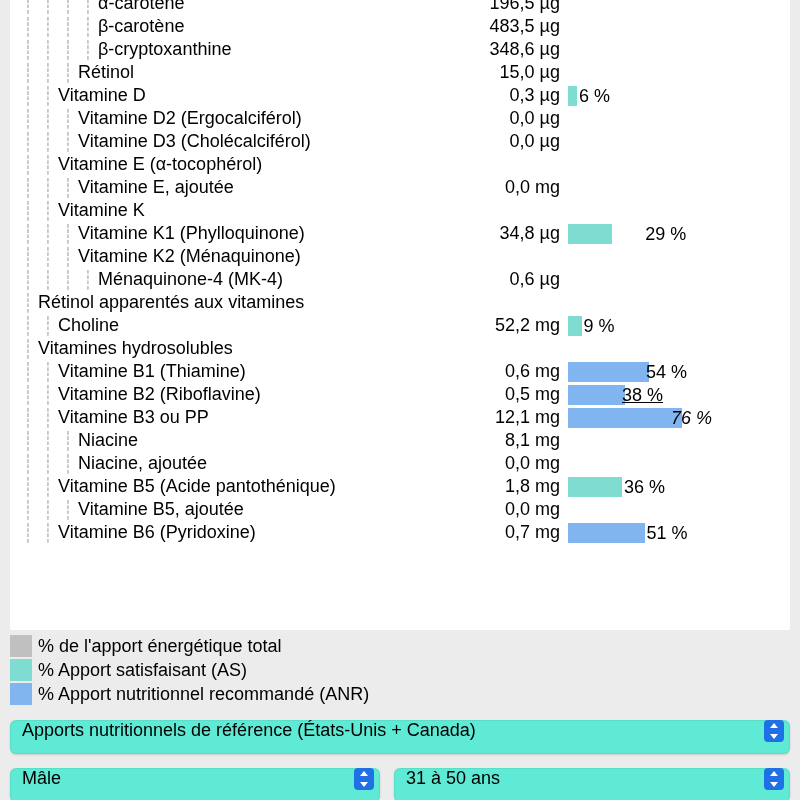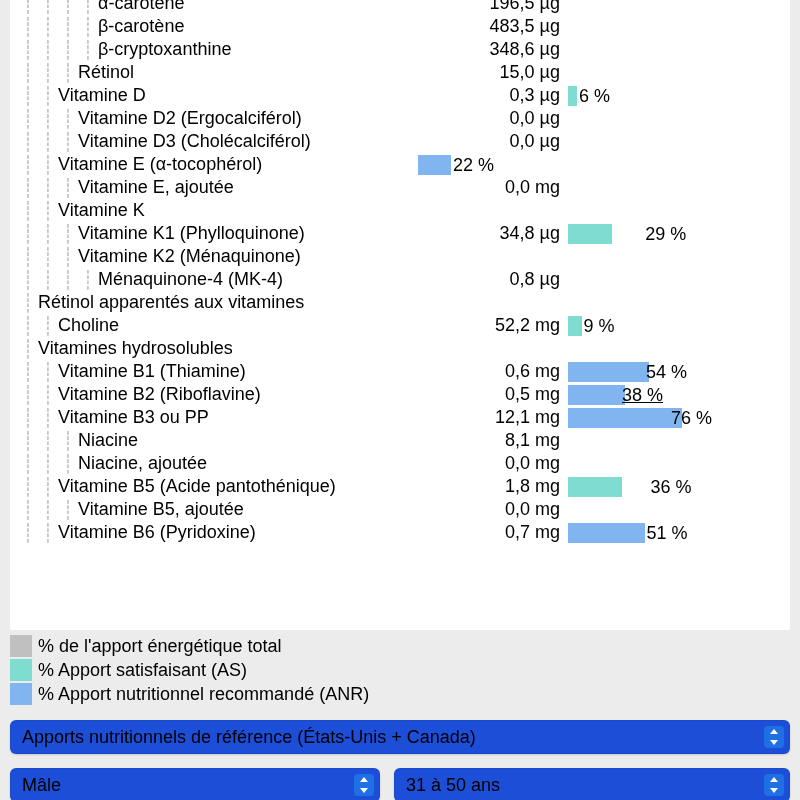--- a/index.html
+++ b/index.html
@@ -90,26 +90,26 @@
   .swatch.blue { background: #80b5f0; }
   .selects {
     margin: 14px 10px 0 10px;
   }
   .select-row {
     display: flex;
     gap: 14px;
     margin-bottom: 14px;
   }
   .select {
-    background: #1d4ed8;
+    background: #5eead4;
     border-radius: 6px;
     box-shadow: 0 1px 2px rgba(0,0,0,0.15), inset 0 0 0 1px rgba(0,0,0,0.05);
     height: 34px;
     display: flex;
-    align-items: center;
+    align-items: flex-start;
     padding: 0 6px 0 12px;
     flex: 1;
     position: relative;
     cursor: default;
   }
   .select .text { flex: 1; white-space: nowrap; overflow: hidden; }
   .stepper {
     width: 20px;
     height: 22px;
     background: #1f6fe5;
@@ -208,24 +208,20 @@
         </div>
         <div class="value">0,0 µg</div>
         <div class="bar-cell"></div>
       </div>
       <div class="row">
         <div class="tree">
           <span class="guide">┊</span>
           <span class="guide">┊</span>
           <span class="label">Vitamine E (α-tocophérol)</span>
         </div>
-        <div class="bar-cell">
-          <span class="bar blue" style="width: 33px;"></span>
-          <span class="pct" style="padding-left: 35px;">22 %</span>
-        </div>
       </div>
       <div class="row">
         <div class="tree">
           <span class="guide">┊</span>
           <span class="guide">┊</span>
           <span class="guide">┊</span>
           <span class="label">Vitamine E, ajoutée</span>
         </div>
         <div class="value">0,0 mg</div>
         <div class="bar-cell"></div>
@@ -263,21 +259,21 @@
         <div class="bar-cell"></div>
       </div>
       <div class="row">
         <div class="tree">
           <span class="guide">┊</span>
           <span class="guide">┊</span>
           <span class="guide">┊</span>
           <span class="guide">┊</span>
           <span class="label">Ménaquinone-4 (MK-4)</span>
         </div>
-        <div class="value">0,8 µg</div>
+        <div class="value">0,6 µg</div>
         <div class="bar-cell"></div>
       </div>
       <div class="row">
         <div class="tree">
           <span class="guide">┊</span>
           <span class="label">Rétinol apparentés aux vitamines</span>
         </div>
         <div class="value"></div>
         <div class="bar-cell"></div>
       </div>
@@ -327,21 +323,21 @@
       </div>
       <div class="row">
         <div class="tree">
           <span class="guide">┊</span>
           <span class="guide">┊</span>
           <span class="label">Vitamine B3 ou PP</span>
         </div>
         <div class="value">12,1 mg</div>
         <div class="bar-cell">
           <span class="bar blue" style="width: 114px;"></span>
-          <span class="pct" style="padding-left: 0px; text-align: right; padding-right: 6px;">76 %</span>
+          <span class="pct" style="padding-left: 0px; text-align: right; padding-right: 6px; font-style: italic;">76 %</span>
         </div>
       </div>
       <div class="row">
         <div class="tree">
           <span class="guide">┊</span>
           <span class="guide">┊</span>
           <span class="guide">┊</span>
           <span class="label">Niacine</span>
         </div>
         <div class="value">8,1 mg</div>
@@ -359,21 +355,21 @@
       </div>
       <div class="row">
         <div class="tree">
           <span class="guide">┊</span>
           <span class="guide">┊</span>
           <span class="label">Vitamine B5 (Acide pantothénique)</span>
         </div>
         <div class="value">1,8 mg</div>
         <div class="bar-cell">
           <span class="bar teal" style="width: 54px;"></span>
-          <span class="pct" style="padding-left: 56px; text-align: center;">36 %</span>
+          <span class="pct" style="padding-left: 56px;">36 %</span>
         </div>
       </div>
       <div class="row">
         <div class="tree">
           <span class="guide">┊</span>
           <span class="guide">┊</span>
           <span class="guide">┊</span>
           <span class="label">Vitamine B5, ajoutée</span>
         </div>
         <div class="value">0,0 mg</div>

